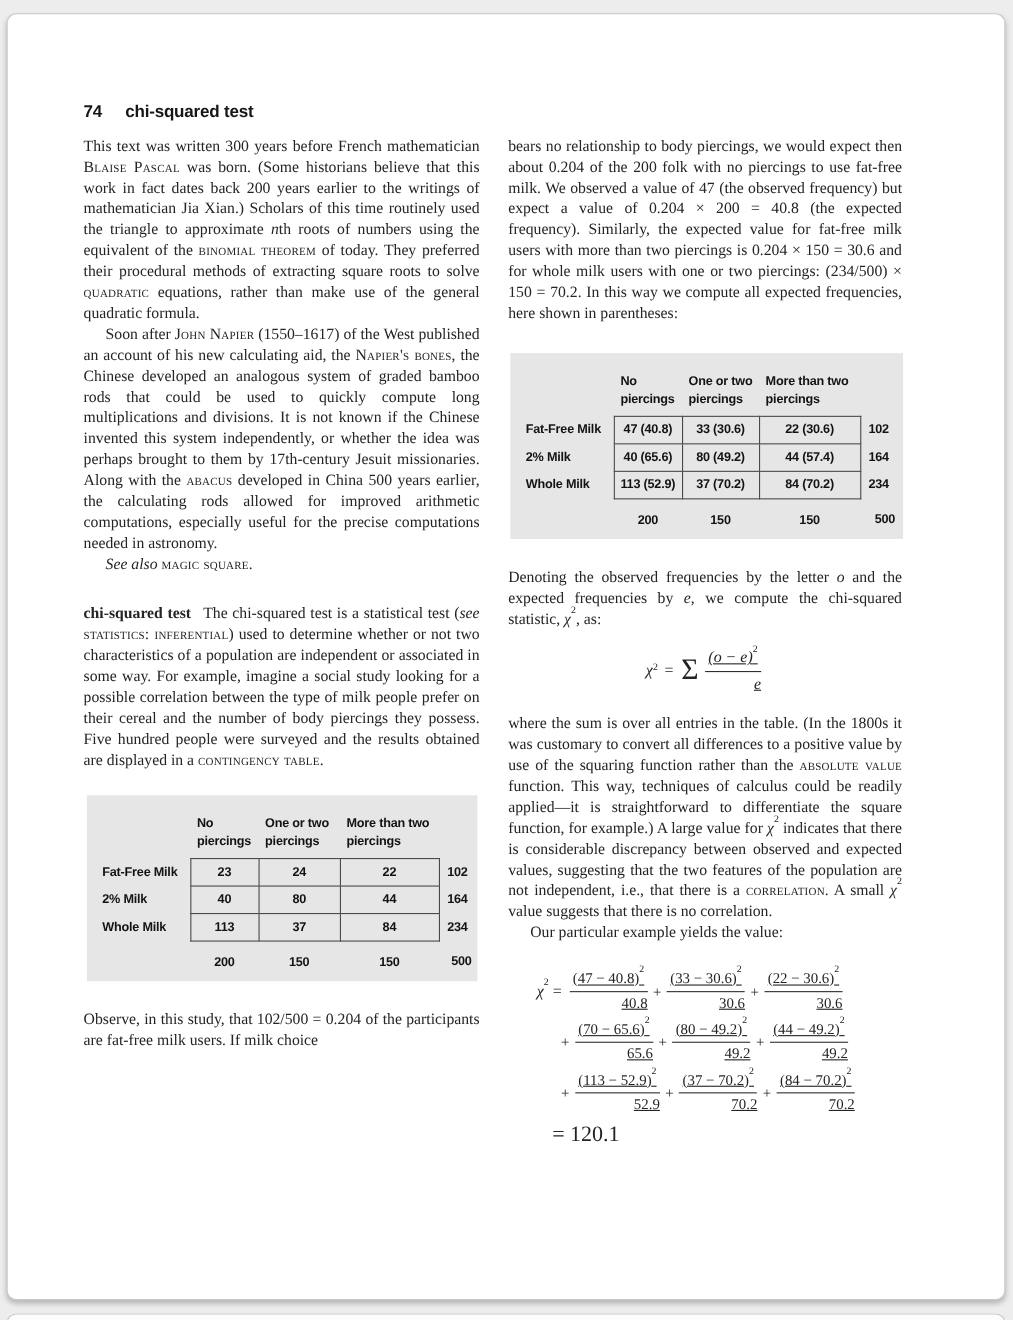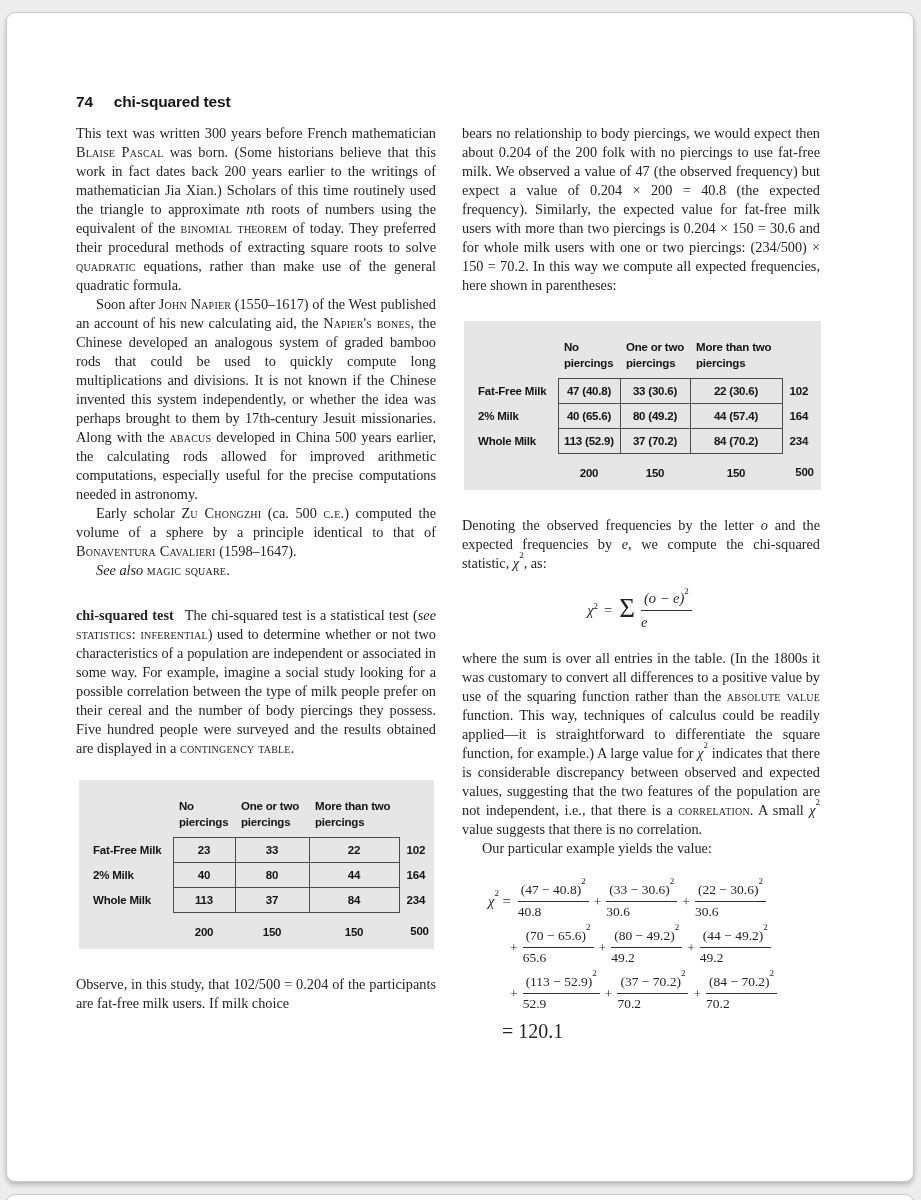--- a/index.html
+++ b/index.html
@@ -66,21 +66,21 @@
   .ctable .ft{text-align:center;height:32px;vertical-align:middle;padding-top:3px;}
   .ctable .ftot{padding-left:7px;text-align:center;vertical-align:middle;padding-top:3px;}
 
   
   .dformula{
     display:flex;justify-content:center;align-items:center;
     margin:14px 0 0 0;height:46px;font-size:14.5px;text-align:left;
   }
   .chi{font-style:italic;}
   .sigma{font-size:27px;line-height:1;margin:0 3px 4px 7px;}
-  .frac{display:inline-block;vertical-align:middle;text-align:left;margin:0 3px;line-height:1.25;}
+  .frac{display:inline-block;vertical-align:middle;text-align:right;margin:0 3px;line-height:1.25;text-decoration:underline;}
   .frac .num{display:block;border-bottom:1px solid #2e2e2e;padding:0 3px 2px;}
   .frac .den{display:block;padding-top:2px;}
   .equation{margin-top:20px;font-size:13.5px;text-align:left;}
   .eq-row{display:flex;align-items:center;height:46px;}
   .eq-row-1{padding-left:26px;}
   .eq-row-2,.eq-row-3{padding-left:46px;}
   .eq-plus{margin:0 2px;}
   .eq-lead{margin-right:4px;white-space:nowrap;font-size:14.5px;}
   .eq-result{padding-left:40px;height:30px;display:flex;align-items:center;font-size:20px;}
 </style>
@@ -92,21 +92,20 @@
   <div class="running-head">
     <span class="pgnum">74</span><span>chi-squared test</span>
   </div>
 
   <div class="col col-left">
 
     <p><span>This text was written 300 years before French mathematician </span><span class="sc">Blaise Pascal</span><span> was born. (Some historians believe that this work in fact dates back 200 years earlier to the writings of mathematician Jia Xian.) Scholars of this time routinely used the triangle to approximate </span><span class="it">n</span><span>th roots of numbers using the equivalent of the </span><span class="sc">binomial theorem</span><span> of today. They preferred their procedural methods of extracting square roots to solve </span><span class="sc">quadratic</span><span> equations, rather than make use of the general quadratic formula.</span></p>
 
     <p class="ind"><span>Soon after </span><span class="sc">John Napier</span><span> (1550–1617) of the West published an account of his new calculating aid, the </span><span class="sc">Napier's bones</span><span>, the Chinese developed an analogous system of graded bamboo rods that could be used to quickly compute long multiplications and divisions. It is not known if the Chinese invented this system independently, or whether the idea was perhaps brought to them by 17th-century Jesuit missionaries. Along with the </span><span class="sc">abacus</span><span> developed in China 500 years earlier, the calculating rods allowed for improved arithmetic computations, especially useful for the precise computations needed in astronomy.</span></p>
 
-    <p class="ind"><span>Early scholar </span><span class="sc">Zu Chongzhi</span><span> (ca. 500 </span><span class="sc">c.e.</span><span>) computed the volume of a sphere by a principle identical to that of </span><span class="sc">Bonaventura Cavalieri</span><span> (1598–1647).</span></p>
 
     <p class="ind"><span class="it">See also </span><span class="sc">magic square</span><span>.</span></p>
 
     <p class="mt-entry"><span class="entry-lead">chi-squared test</span><span>The chi-squared test is a statistical test (</span><span class="it">see </span><span class="sc">statistics: inferential</span><span>) used to determine whether or not two characteristics of a population are independent or associated in some way. For example, imagine a social study looking for a possible correlation between the type of milk people prefer on their cereal and the number of body piercings they possess. Five hundred people were surveyed and the results obtained are displayed in a </span><span class="sc">contingency table</span><span>.</span></p>
 
     <div class="panel panel-left mt-panel1">
       <table class="ctable">
         <colgroup>
             <col style="width:94px">
             <col style="width:62px">
@@ -121,21 +120,21 @@
 piercings</td>
           <td class="th">One or two
 piercings</td>
           <td class="th">More than two
 piercings</td>
           <td></td>
         </tr>
         <tr>
           <td class="lbl">Fat-Free Milk</td>
           <td class="box">23</td>
-          <td class="box">33</td>
+          <td class="box">24</td>
           <td class="box">22</td>
           <td class="tot">102</td>
         </tr>
         <tr>
           <td class="lbl">2% Milk</td>
           <td class="box">40</td>
           <td class="box">80</td>
           <td class="box">44</td>
           <td class="tot">164</td>
         </tr>

